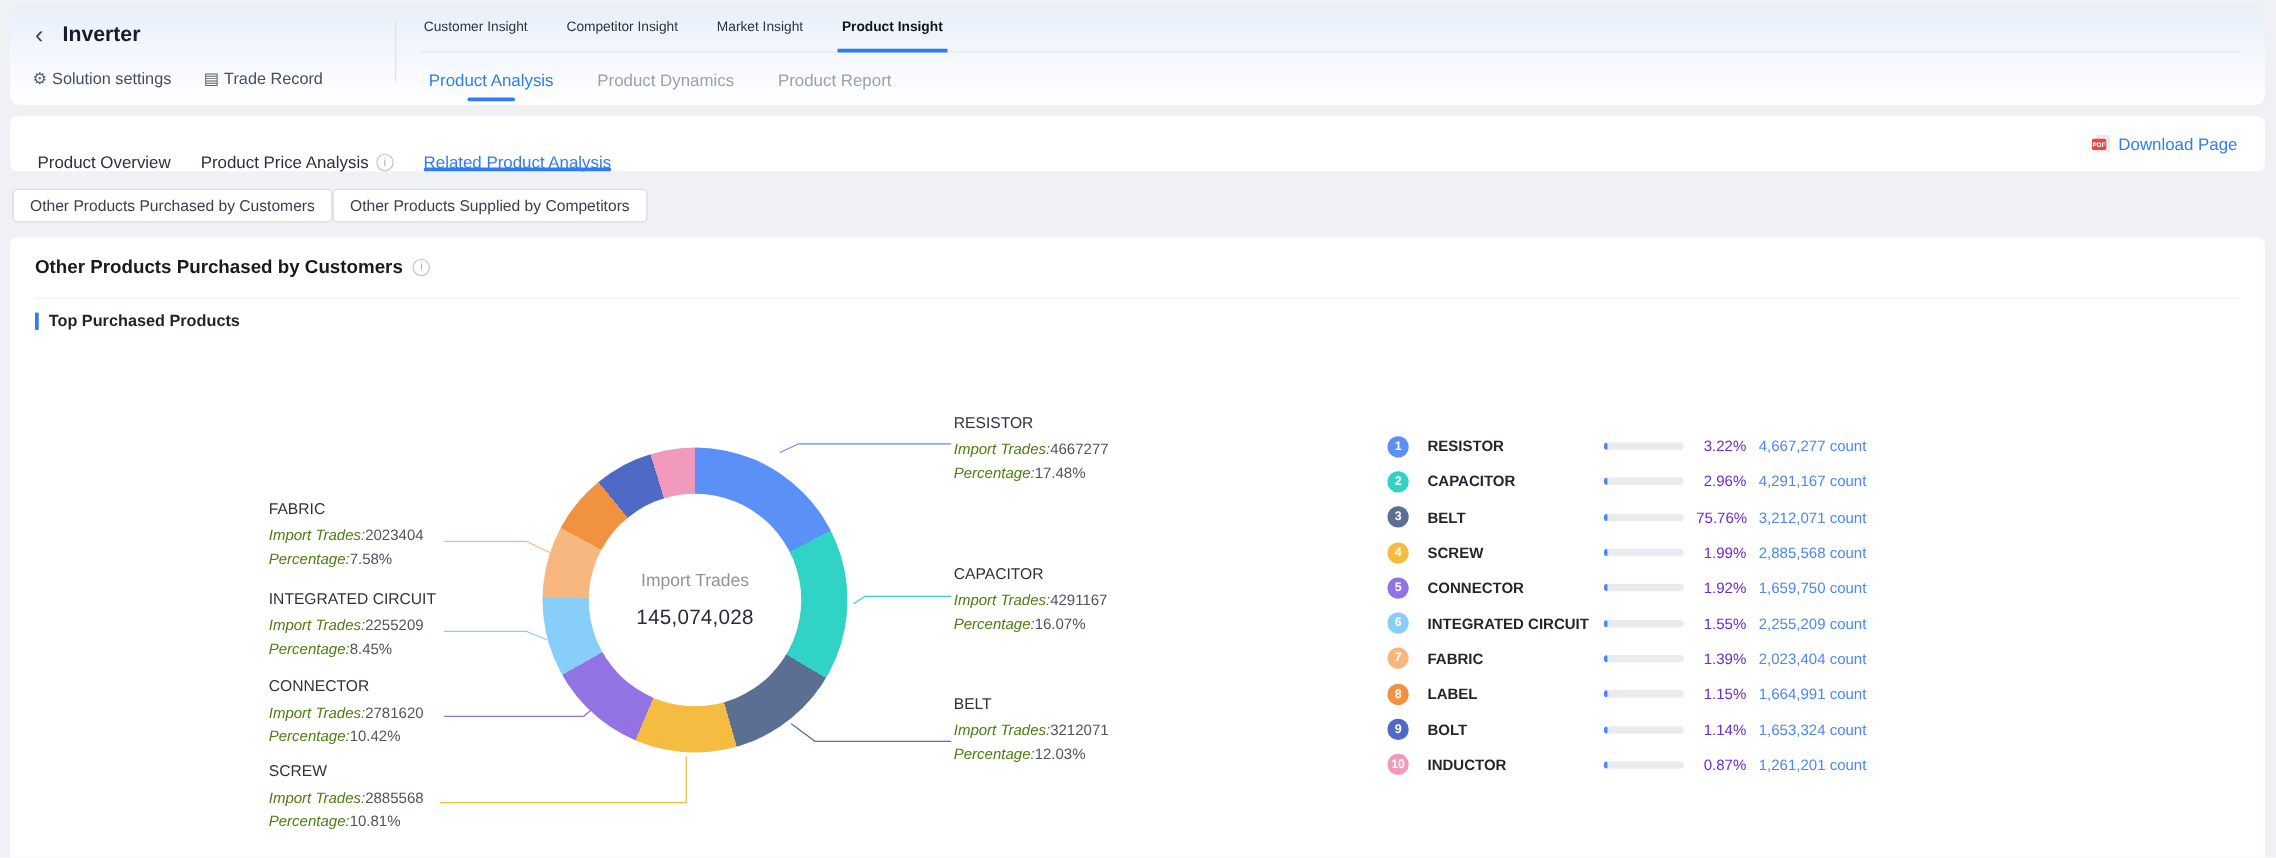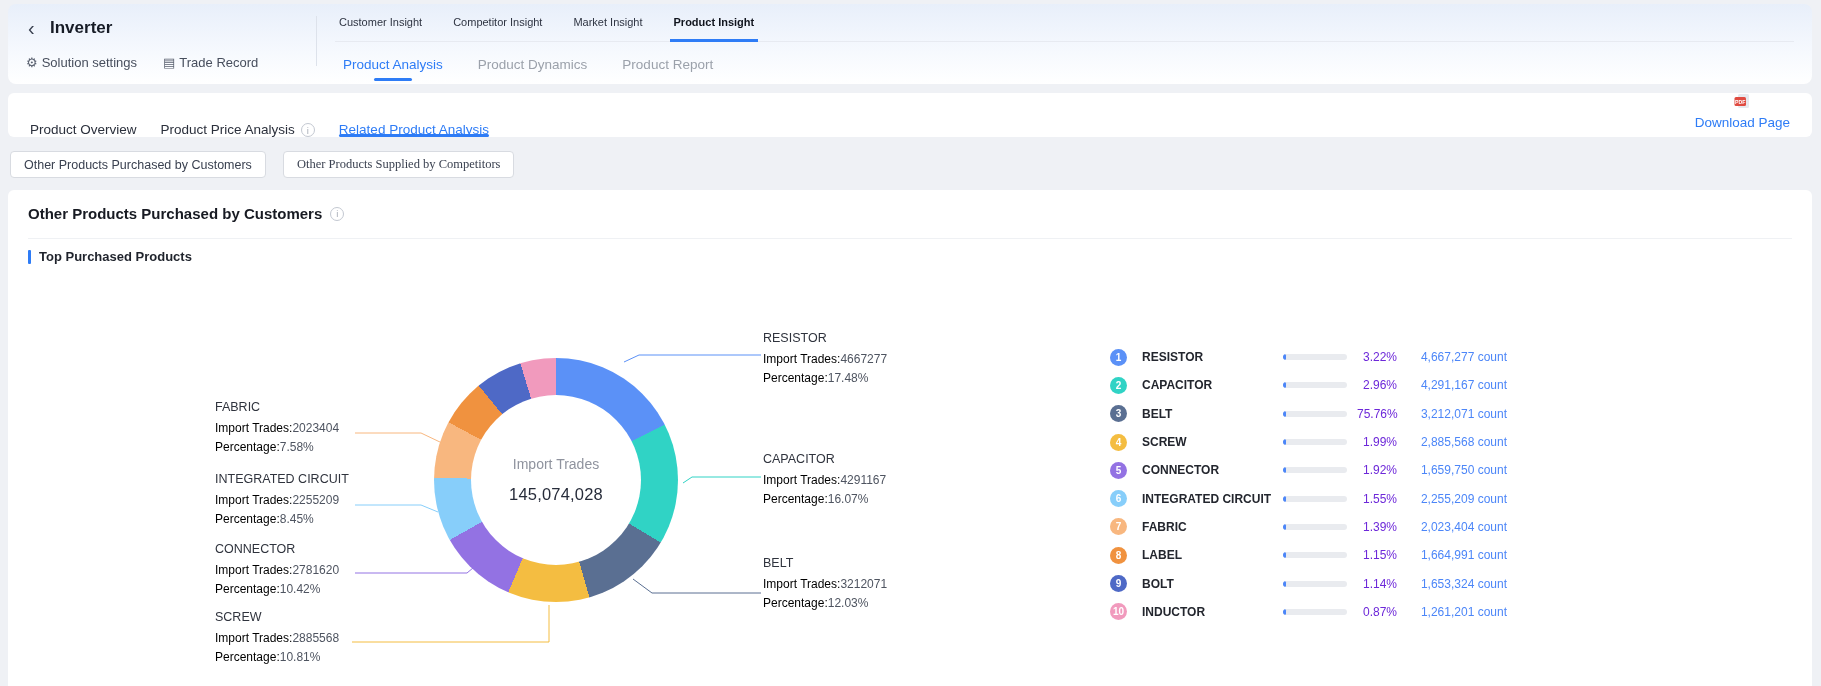--- a/index.html
+++ b/index.html
@@ -39,32 +39,32 @@
   #nav-card { left:8px; top:93px; width:1804px; height:44px; border-radius:6px; }
   .nav-items { position:absolute; left:22px; top:0; height:44px; display:flex; gap:24px; }
   .nav-item { position:relative; display:flex; align-items:flex-end; gap:6px; font-size:13.5px; color:#2B303C; cursor:pointer; }
   .nav-item.active { color:#2E7CF6; }
   .nav-item.active::after { content:""; position:absolute; left:0; right:0; bottom:0; height:3px; background:#2E7CF6; border-radius:2px; }
   .info-i {
     width:14px; height:14px; border:1px solid #C3C8D1; border-radius:50%;
     color:#A8AEB8; font-size:9.5px; font-style:normal;
     display:inline-flex; align-items:center; justify-content:center; cursor:pointer;
   }
-  #download-btn { position:absolute; right:22px; top:0; height:44px; display:flex; align-items:center; gap:6px; font-size:13.5px; color:#2E7CF6; cursor:pointer;flex-direction:column; }
+  #download-btn { position:absolute; right:22px; top:0; height:44px; display:flex; align-items:center; gap:6px; font-size:13.5px; color:#2E7CF6; cursor:pointer; }
 
   
   .toggle-btn {
     position:absolute; top:151px; height:27px; background:#fff;
     border:1px solid #D8DBE1; border-radius:4px;
     font-size:12.5px; color:#3A4150;
     display:flex; align-items:center; justify-content:center;
     padding:0 13px; cursor:pointer; font-family:inherit;
   }
   #toggle-1 { left:10px; }
-  #toggle-2 { left:283px;font-family:Liberation Serif, serif; }
+  #toggle-2 { left:266px; }
 
   
   #main-card { left:8px; top:190px; width:1804px; height:496px; border-radius:6px 6px 0 0; }
   .panel-title-row { position:absolute; left:20px; top:15px; display:flex; align-items:center; gap:8px; }
   .panel-title { font-size:15px; font-weight:700; color:#171A22; }
   .panel-divider { position:absolute; left:20px; right:20px; top:48px; height:1px; background:#EFF1F4; }
   .section-title-row { position:absolute; left:20px; top:59px; display:flex; align-items:center; gap:8px; }
   .section-bar { width:3px; height:14px; background:#2E7CF6; border-radius:1px; }
   .section-title { font-size:13px; font-weight:700; color:#1F232C; }
 
@@ -77,32 +77,32 @@
     position:absolute; left:463px; top:127px; width:170px; height:170px;
     background:#fff; border-radius:50%;
     display:flex; flex-direction:column; align-items:center; justify-content:center; gap:13px;
   }
   .donut-label { font-size:14px; color:#8F939E; }
   .donut-value { font-size:16.5px; font-weight:500; color:#272C3A; letter-spacing:.2px; }
 
   .callout { position:absolute; width:160px; }
   .c-name { font-size:12.5px; color:#2F333D; line-height:17px; margin-bottom:3px; }
   .c-line { font-size:12px; line-height:19px; }
-  .c-pre { color:#000000; }
+  .c-pre { color:#4d7c0f;font-style:italic; }
   .c-val { color:#4E5460; }
 
   
   #legend { position:absolute; left:1102px; top:75px; }
   .lrow { display:grid; grid-template-columns:22px 131px 64px 40px 100px; column-gap:10px; align-items:center; height:28.3px; cursor:pointer; }
   .badge { width:17px; height:17px; border-radius:50%; color:#fff; font-size:10px; font-weight:700; display:flex; align-items:center; justify-content:center; }
   .lname { font-size:12px; font-weight:700; color:#23262E; white-space:nowrap; }
   .lbar { position:relative; width:64px; height:6px; background:#E9EBEF; border-radius:3px; overflow:hidden; }
   .lfill { position:absolute; left:0; top:0; bottom:0; background:#4C86F8; border-radius:3px; }
   .lpct { font-size:12px; color:#6d28d9; text-align:right; }
-  .lcount { font-size:12px; color:#4C86F8; text-align:right; white-space:nowrap; }
+  .lcount { font-size:12px; color:#4C86F8; white-space:nowrap; }
 </style>
 </head>
 <body>
 
 <div class="card" id="top-card">
   <span class="back-btn">‹</span>
   <span class="app-title">Inverter</span>
   <span class="hlink" id="hlink-settings">
     <span class="ic">⚙</span>
     <span>Solution settings</span>

